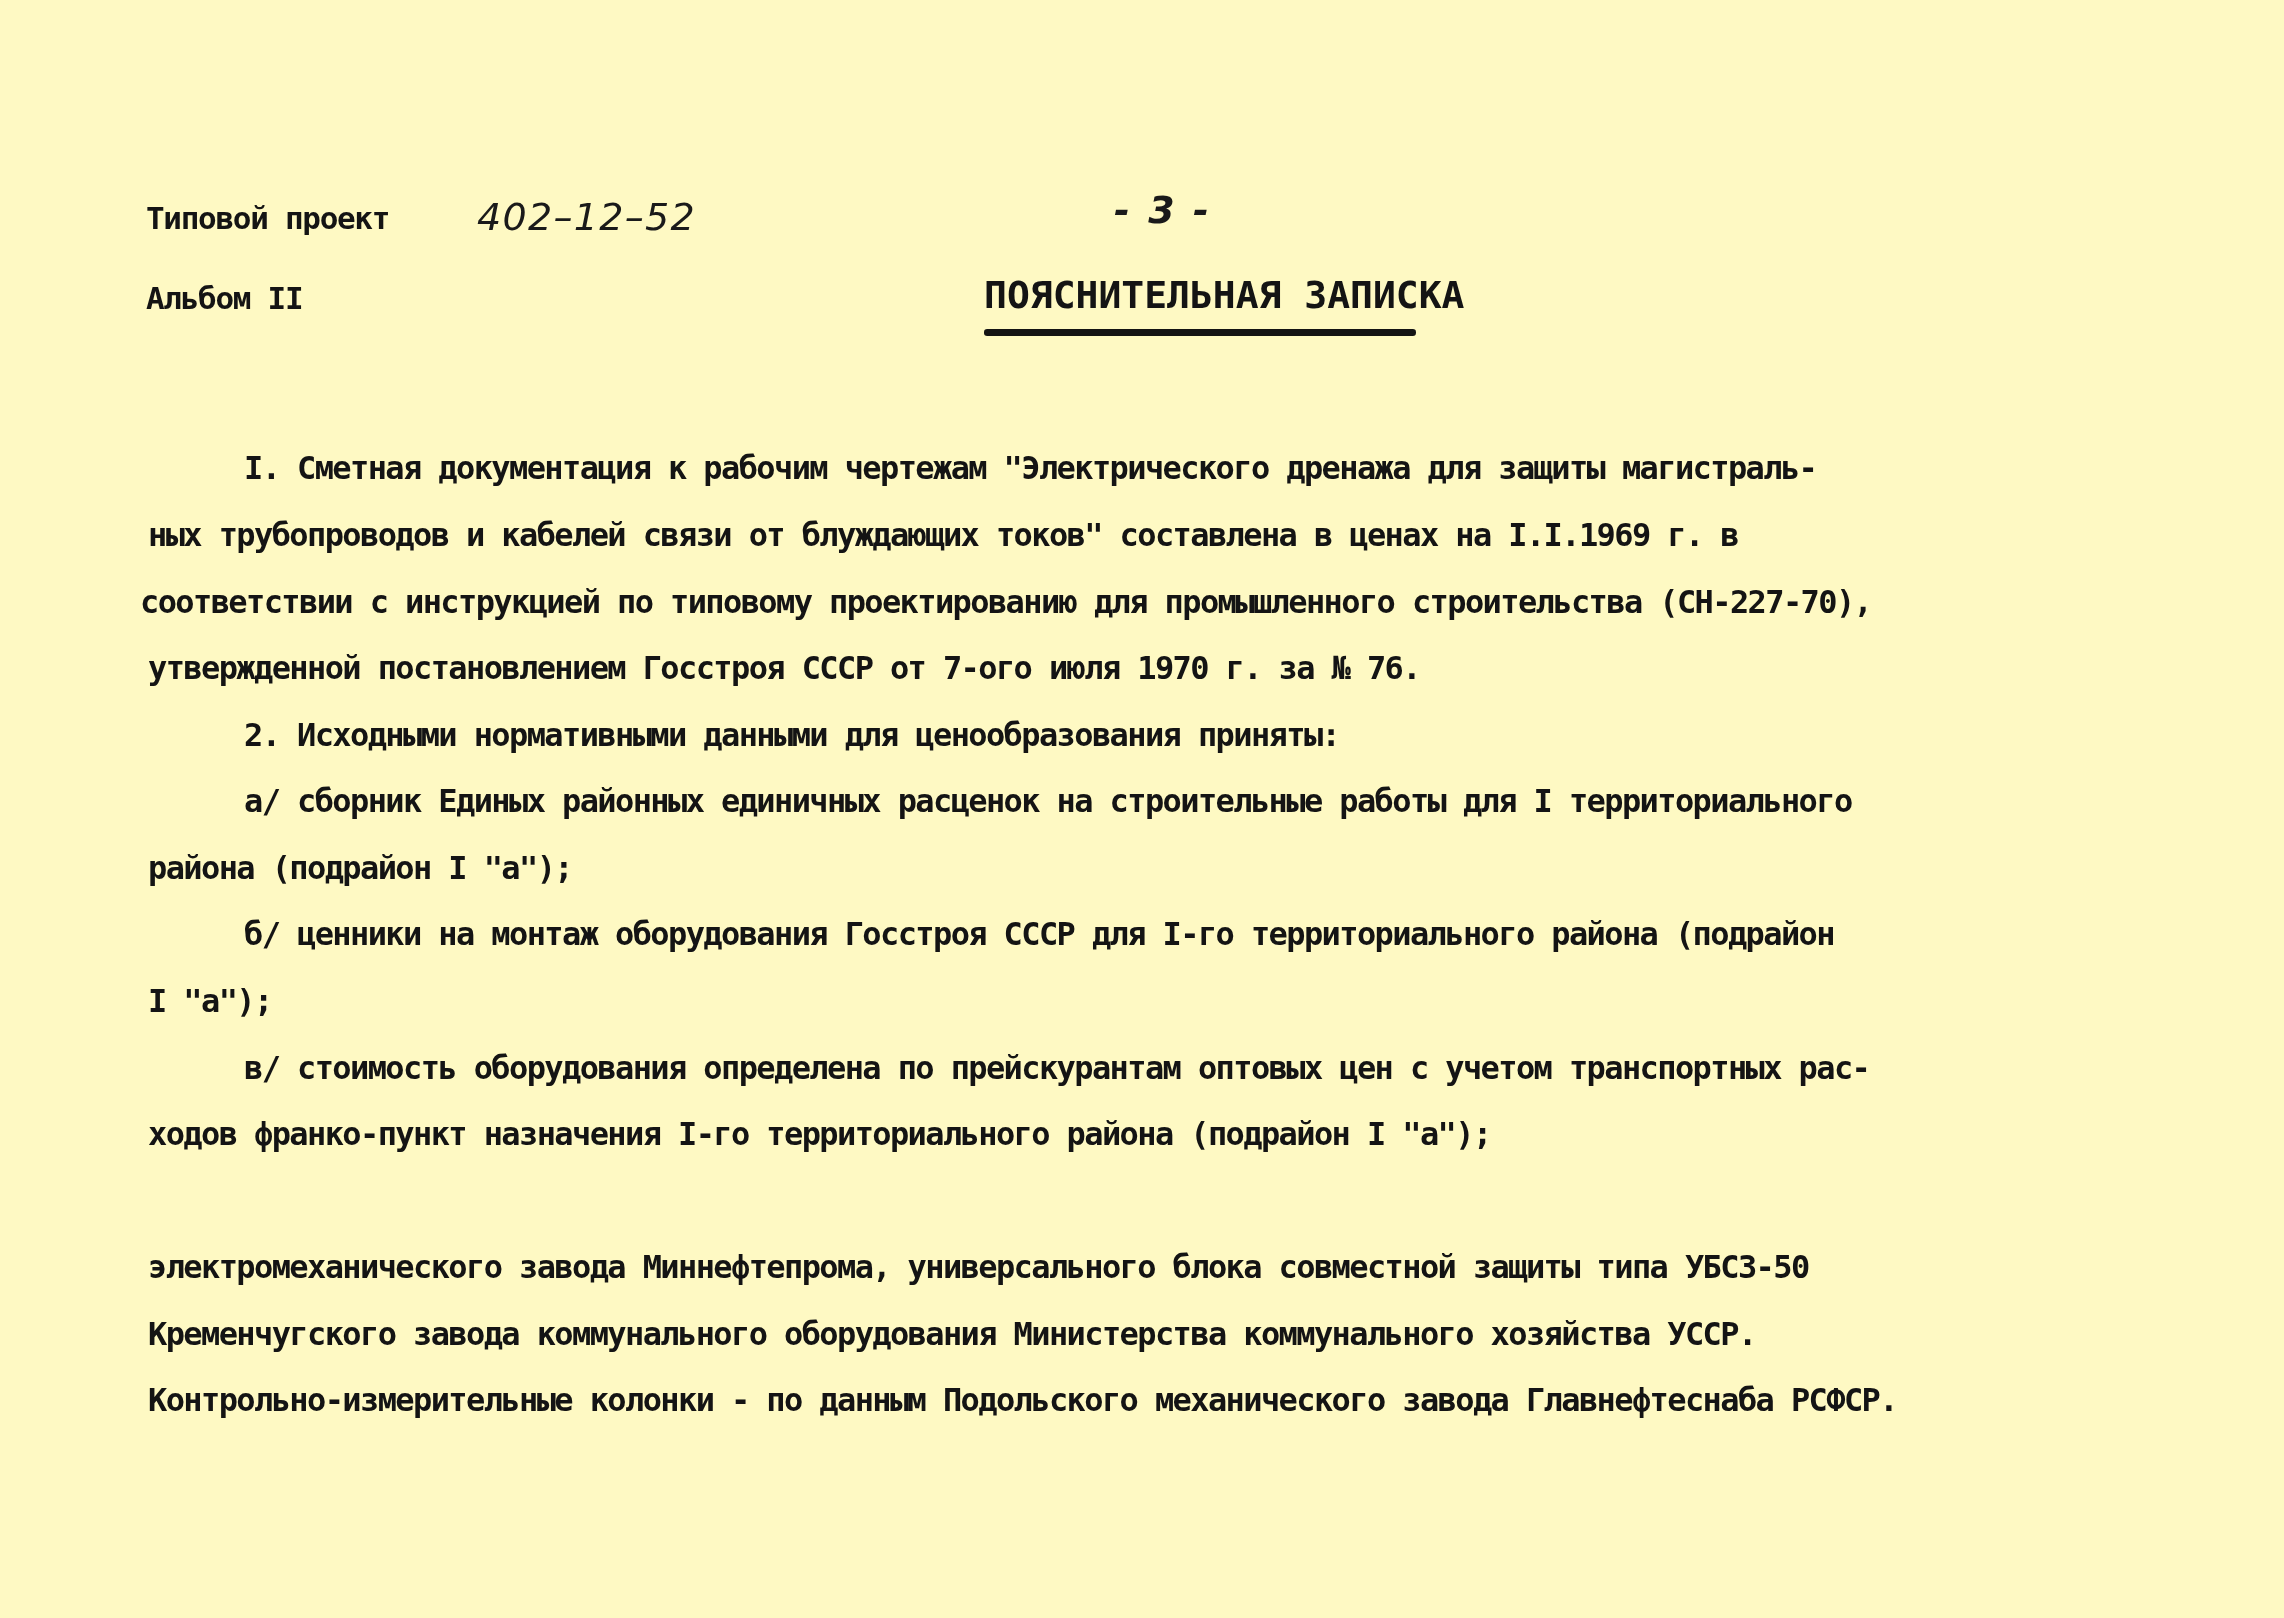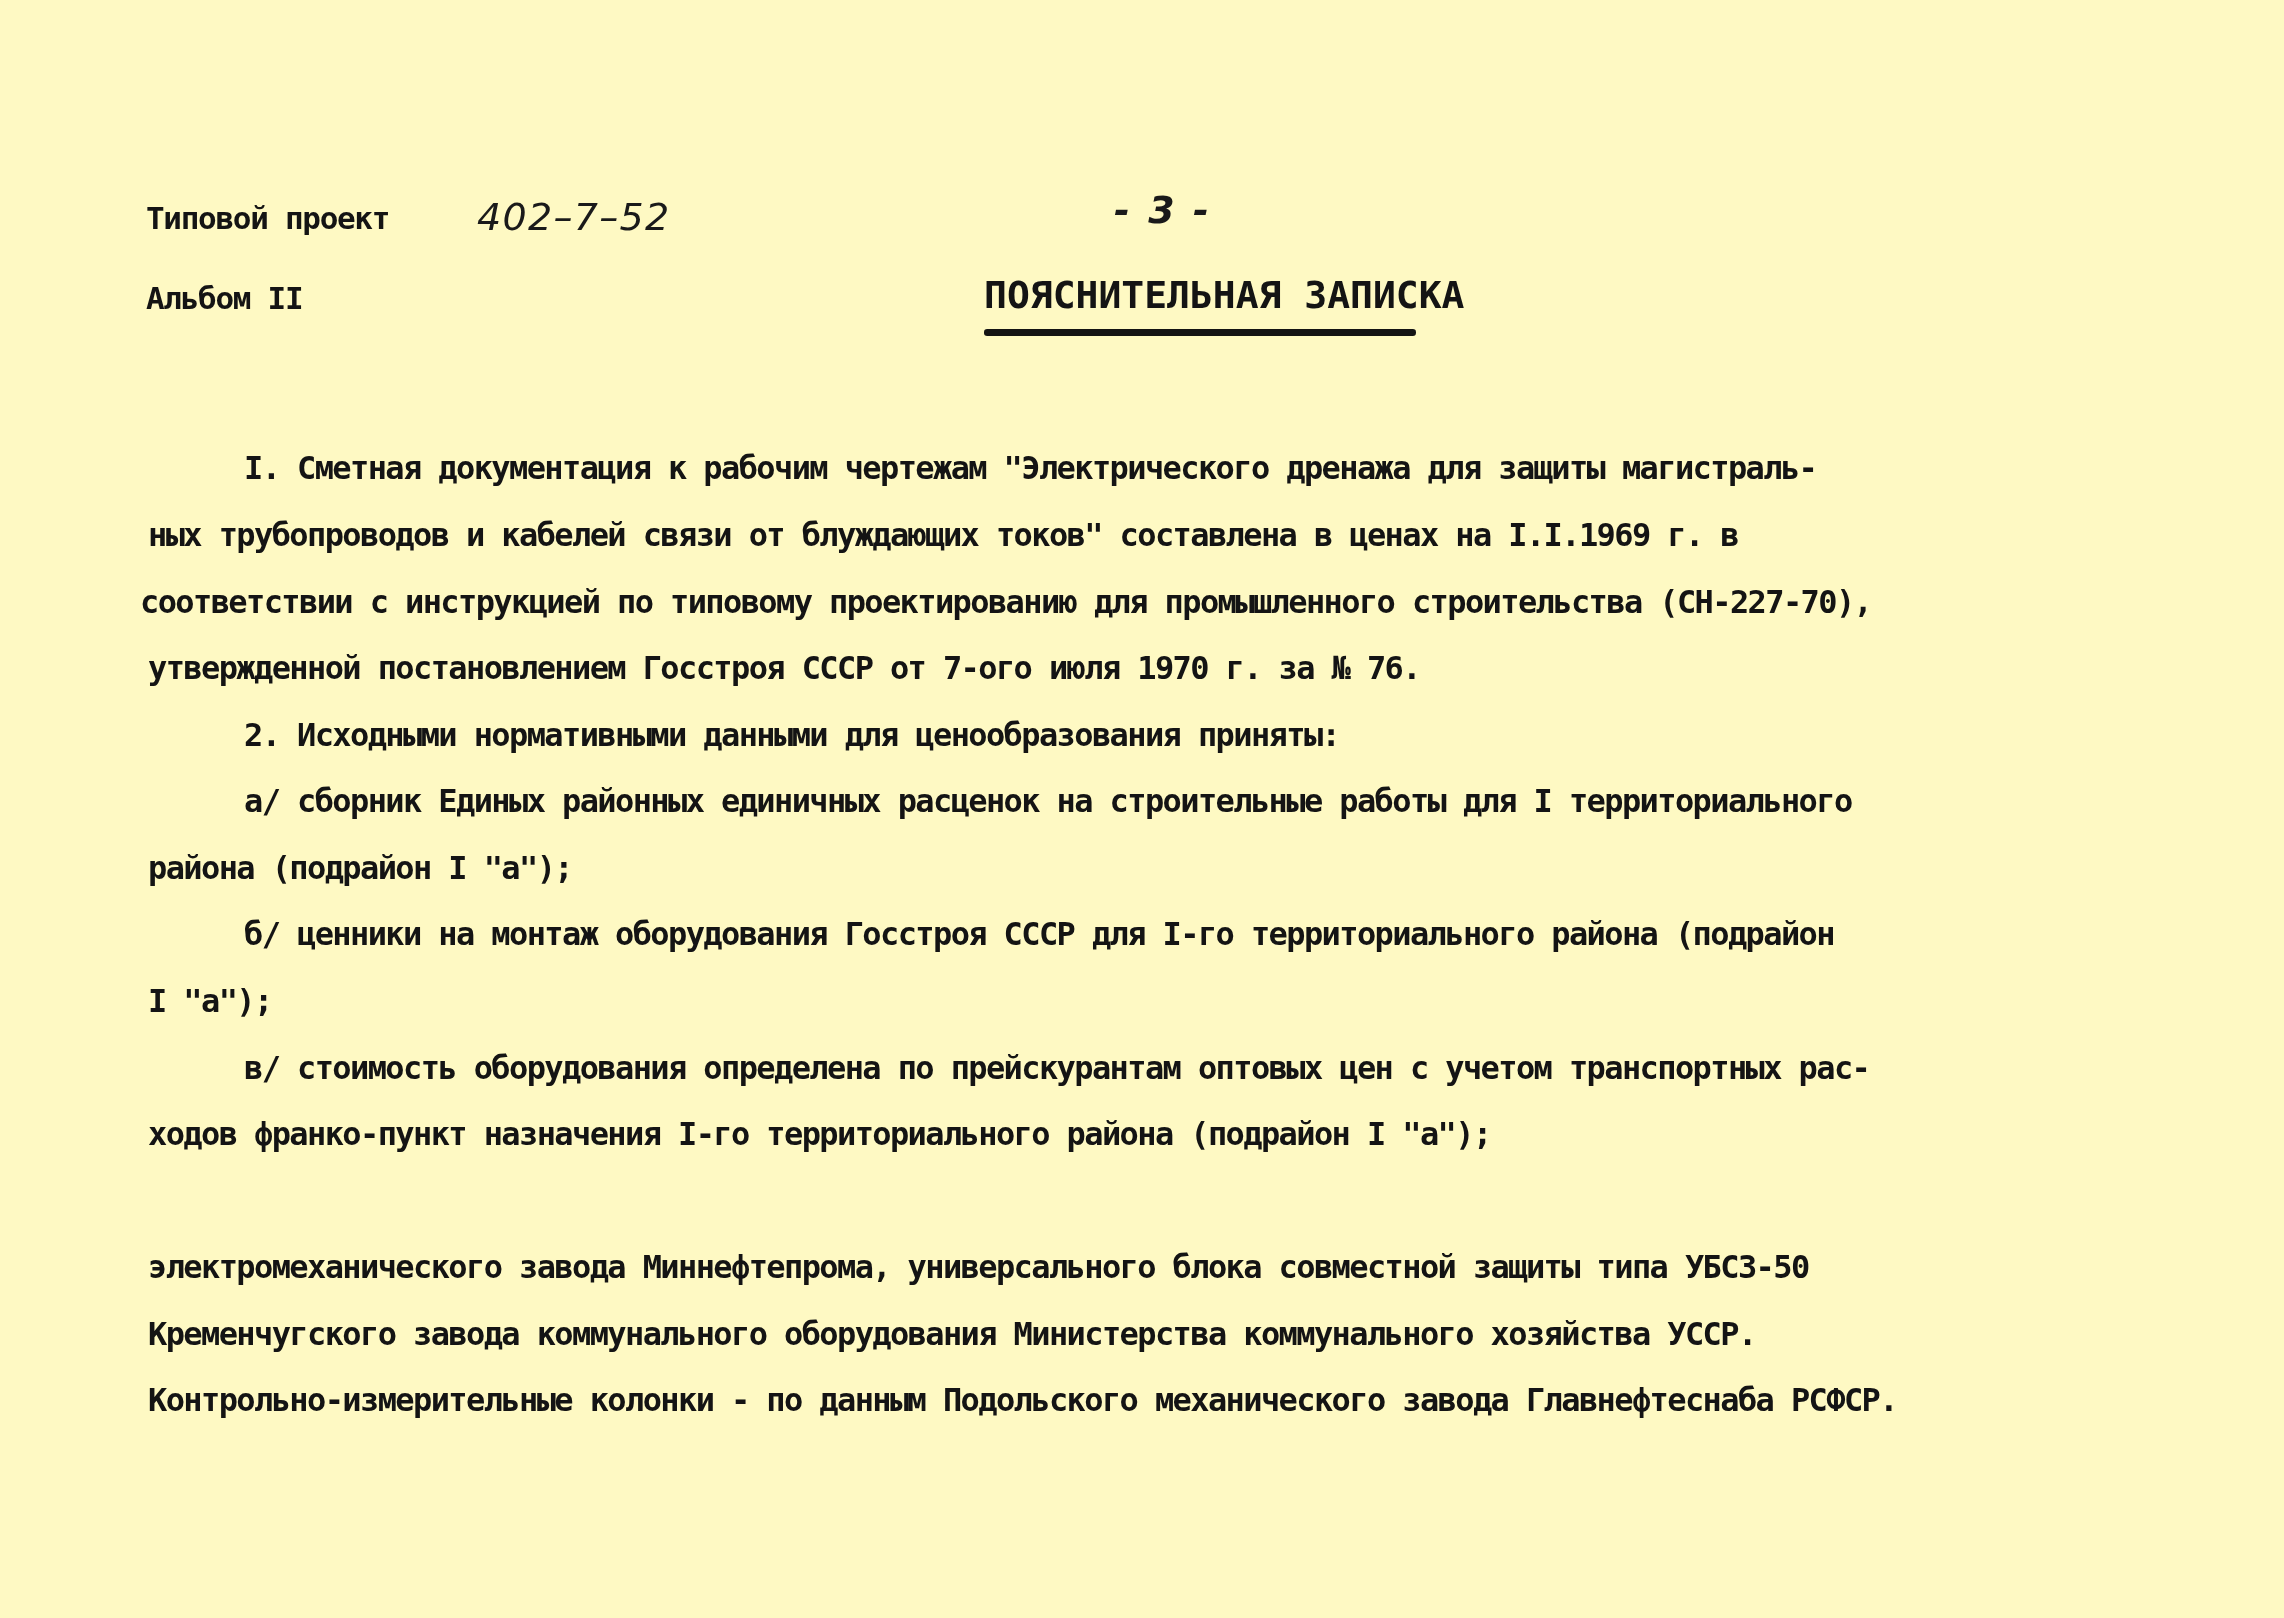--- a/index.html
+++ b/index.html
@@ -19,21 +19,21 @@
                   background: #141414; border-radius: 3.2px; }
     .line { font-size: 32px; letter-spacing: -1.6px; }
   </style>
 </head>
 <body>
 
 <div class="page">
 
   <div class="typed header-l1">Типовой проект</div>
   <div class="typed header-l2">Альбом II</div>
-  <div class="hand proj-num">402–7–52</div>
+  <div class="hand proj-num">402–12–52</div>
   <div class="hand page-num">- 3 -</div>
 
   <div class="typed title">ПОЯСНИТЕЛЬНАЯ ЗАПИСКА</div>
   <div class="title-rule"></div>
 
   <div class="typed line" style="left:244px; top:449px;">I. Сметная документация к рабочим чертежам "Электрического дренажа для защиты магистраль-</div>
   <div class="typed line" style="left:148px; top:516px;">ных трубопроводов и кабелей связи от блуждающих токов" составлена в ценах на I.I.1969 г. в</div>
   <div class="typed line" style="left:140px; top:583px;">соответствии с инструкцией по типовому проектированию для промышленного строительства (СН-227-70),</div>
   <div class="typed line" style="left:148px; top:649px;">утвержденной постановлением Госстроя СССР от 7-ого июля 1970 г. за № 76.</div>
   <div class="typed line" style="left:244px; top:716px;">2. Исходными нормативными данными для ценообразования приняты:</div>

